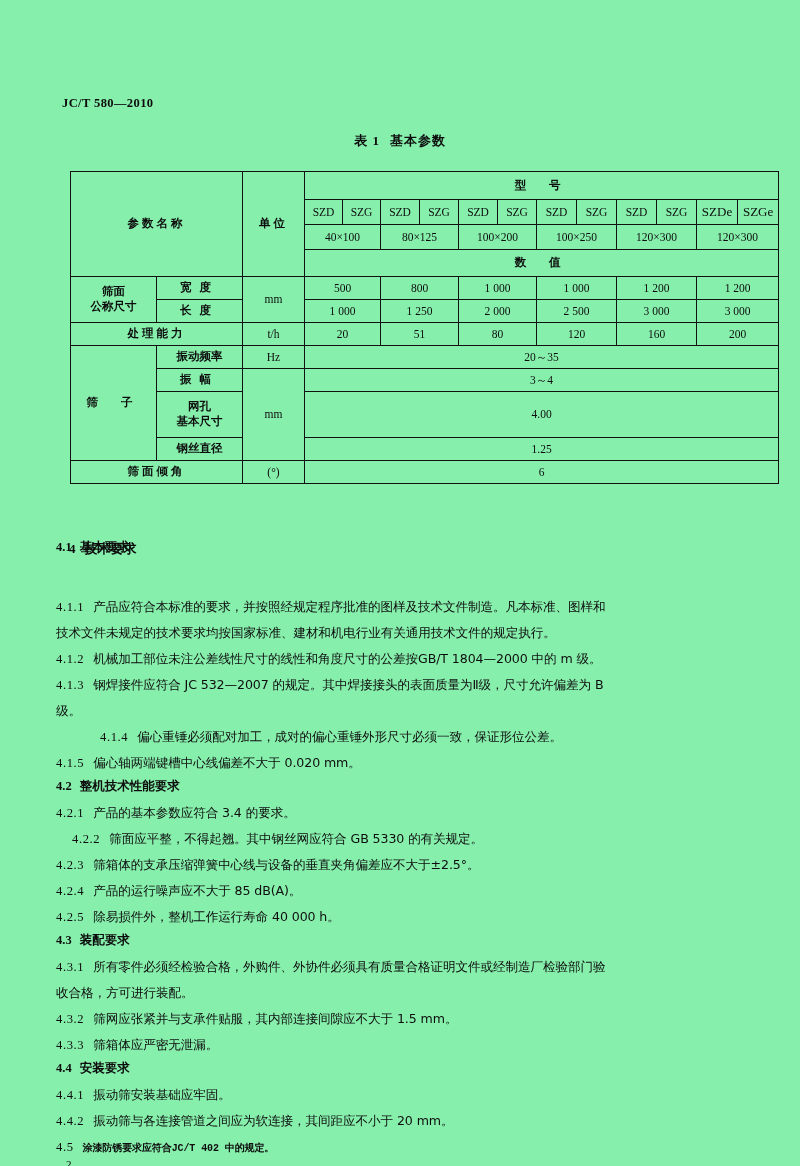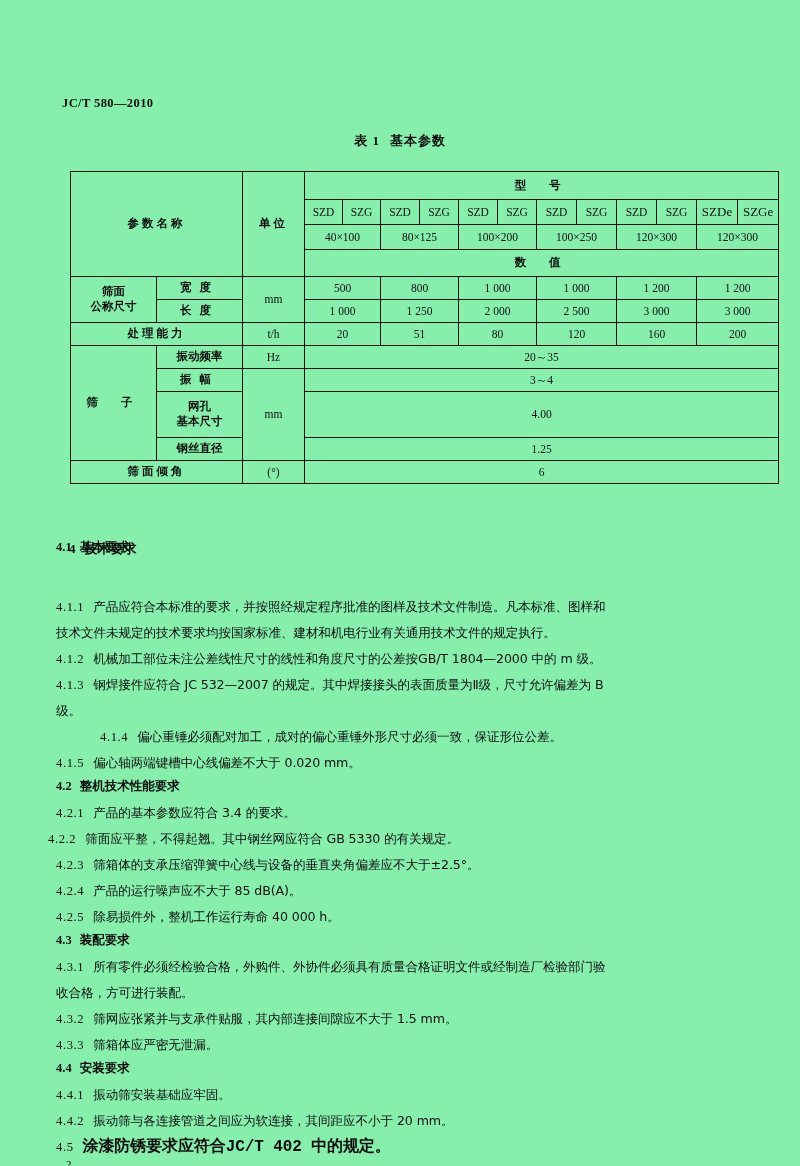--- a/index.html
+++ b/index.html
@@ -309,21 +309,21 @@
       <span class="n">4.1.5</span><span>偏心轴两端键槽中心线偏差不大于 0.020 mm。</span>
     </div>
 
     <div class="sec-h2" style="left:56px; top:778px;">
       <span class="n">4.2</span><span>整机技术性能要求</span>
     </div>
 
     <div class="para" style="left:56px; top:800px; width:700px;">
       <span class="n">4.2.1</span><span>产品的基本参数应符合 3.4 的要求。</span>
     </div>
-    <div class="para" style="left:48px; top:826px; width:700px;">
+    <div class="para" style="left:72px; top:826px; width:700px;">
       <span class="n">4.2.2</span><span>筛面应平整，不得起翘。其中钢丝网应符合 GB 5330 的有关规定。</span>
     </div>
     <div class="para" style="left:56px; top:852px; width:700px;">
       <span class="n">4.2.3</span><span>筛箱体的支承压缩弹簧中心线与设备的垂直夹角偏差应不大于±2.5°。</span>
     </div>
     <div class="para" style="left:56px; top:878px; width:700px;">
       <span class="n">4.2.4</span><span>产品的运行噪声应不大于 85 dB(A)。</span>
     </div>
     <div class="para" style="left:56px; top:904px; width:700px;">
       <span class="n">4.2.5</span><span>除易损件外，整机工作运行寿命 40 000 h。</span>
@@ -350,18 +350,18 @@
       <span class="n">4.4</span><span>安装要求</span>
     </div>
 
     <div class="para" style="left:56px; top:1082px; width:700px;">
       <span class="n">4.4.1</span><span>振动筛安装基础应牢固。</span>
     </div>
     <div class="para" style="left:56px; top:1108px; width:700px;">
       <span class="n">4.4.2</span><span>振动筛与各连接管道之间应为软连接，其间距应不小于 20 mm。</span>
     </div>
     <div class="para" style="left:56px; top:1134px; width:700px;">
-      <span class="n">4.5</span><span class="cjk" style="font-size:16px">涂漆防锈要求应符合JC/T 402 中的规定。</span>
+      <span class="n">4.5</span><span class="cjk" style="font-size:10px">涂漆防锈要求应符合JC/T 402 中的规定。</span>
     </div>
   </div>
 
   <div class="page-num" style="top:1158px;">2</div>
 </div>
 
 </body></html>

